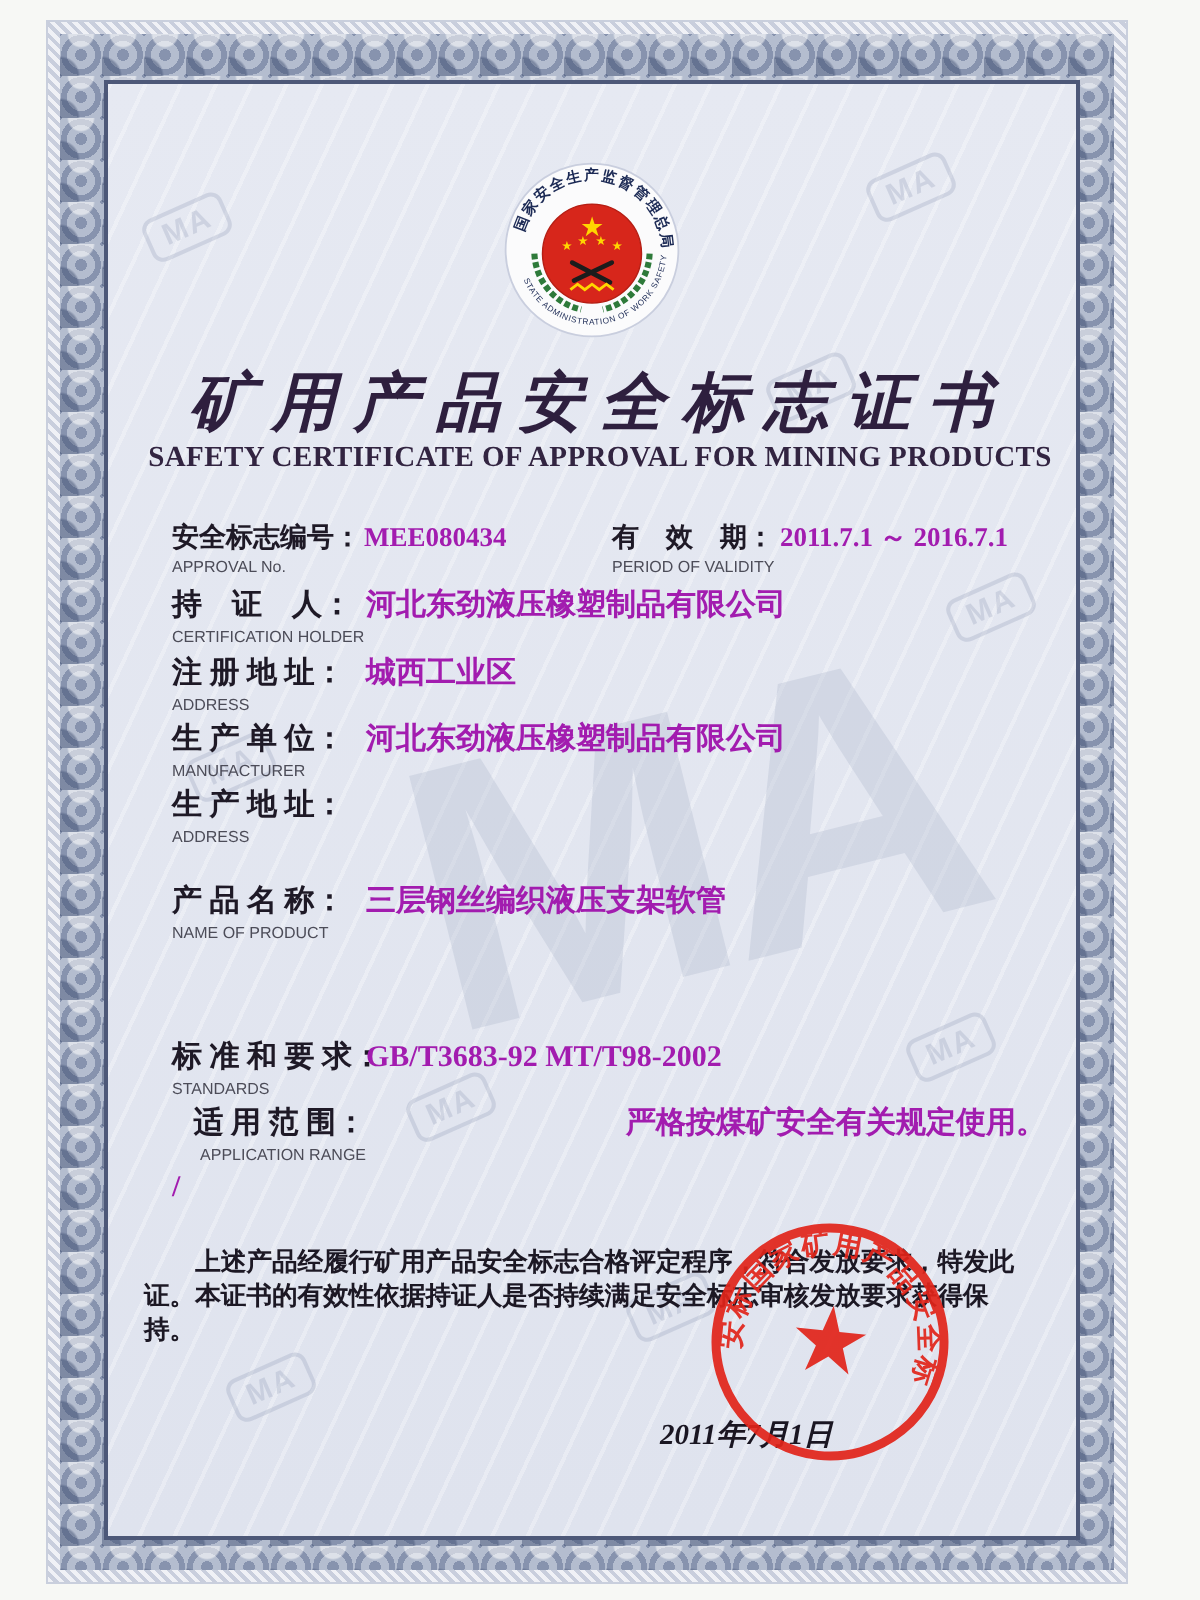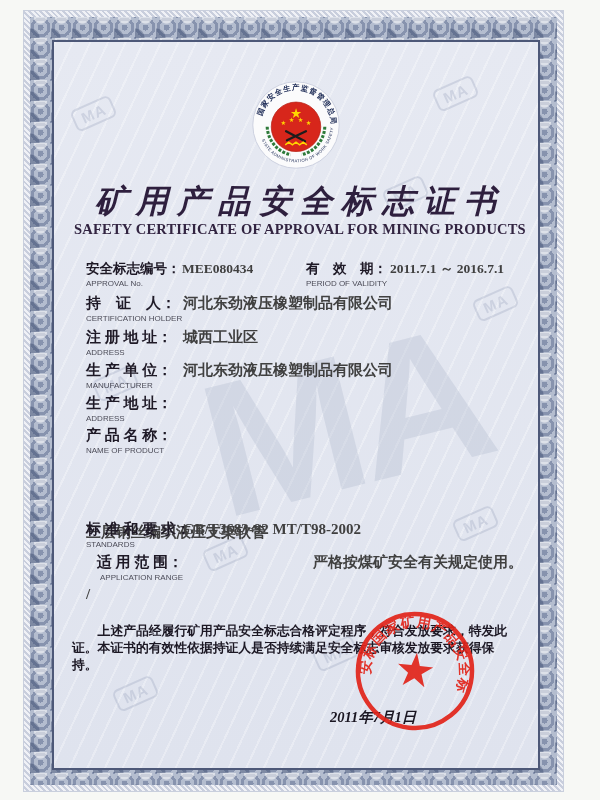--- a/index.html
+++ b/index.html
@@ -42,21 +42,21 @@
     font-size:32px;font-weight:bold;color:#2e1f3e;letter-spacing:9px;font-style:italic;}
   .title-en{position:absolute;left:0;top:221px;width:600px;text-align:center;
     font-size:14.5px;font-weight:bold;color:#322441;letter-spacing:.2px;}
 
   
   .row{position:absolute;left:86px;display:flex;align-items:flex-start;}
   .lab{width:97px;flex:0 0 97px;}
   .zh{display:block;font-size:15px;font-weight:bold;color:#1e1926;white-space:nowrap;line-height:19px;}
   .en{display:block;font-size:8px;color:#4c4c58;font-family:"Liberation Sans",sans-serif;
     line-height:9px;margin-top:1px;white-space:nowrap;}
-  .val{font-size:15px;font-weight:bold;color:#404040;line-height:19px;width:340px;}
+  .val{font-size:15px;font-weight:bold;color:#a21caf;line-height:19px;width:340px;}
   .row-small .zh,.row-small .val{font-size:13.5px;}
 
   
   .decl{position:absolute;left:72px;top:623px;width:442px;font-size:12.8px;font-weight:bold;
     color:#1c1824;line-height:17px;text-indent:2em;}
   .issued{position:absolute;left:258px;top:677px;width:120px;text-align:center;}
   .issued .zh2{font-size:15.5px;font-weight:bold;color:#1e1926;letter-spacing:2px;}
   .issued .en2{font-size:9.5px;color:#3e3e4a;font-family:"Liberation Sans",sans-serif;margin-top:1px;}
   .date{position:absolute;left:330px;top:708px;font-size:14.5px;font-weight:bold;color:#1a1622;font-style:italic;}
 
@@ -149,21 +149,21 @@
           <span class="en">MANUFACTURER</span>
         </div>
       <div class="val">河北东劲液压橡塑制品有限公司</div>
     </div>
     <div class="row" style="top:394px;">
       <div class="lab">
           <span class="zh">生 产 地 址：</span>
           <span class="en">ADDRESS</span>
         </div>
     </div>
-    <div class="row" style="top:426px;flex-direction:column;">
+    <div class="row" style="top:442px;">
       <div class="lab">
           <span class="zh">产 品 名 称：</span>
           <span class="en">NAME OF PRODUCT</span>
         </div>
       <div class="val">三层钢丝编织液压支架软管</div>
     </div>
     <div class="row" style="top:520px;">
       <div class="lab">
           <span class="zh">标 准 和 要 求：</span>
           <span class="en">STANDARDS</span>

